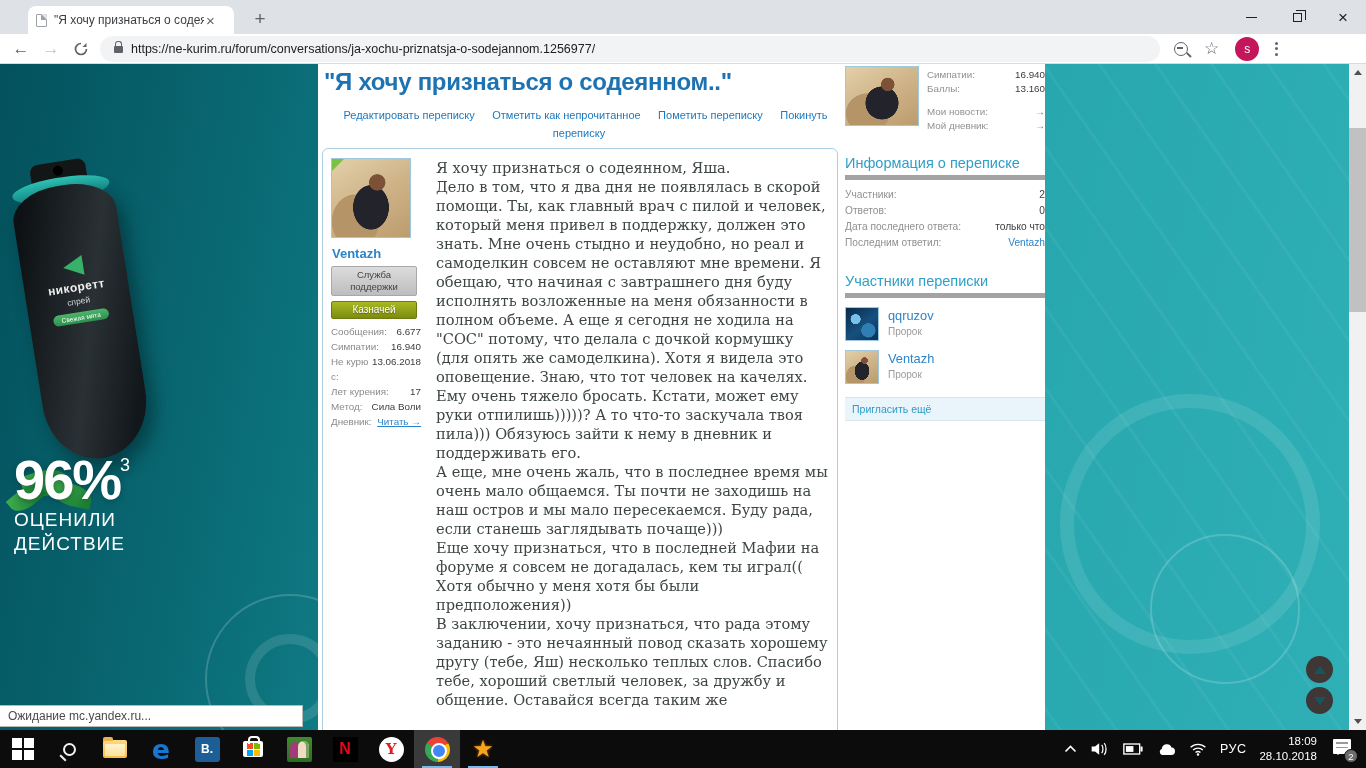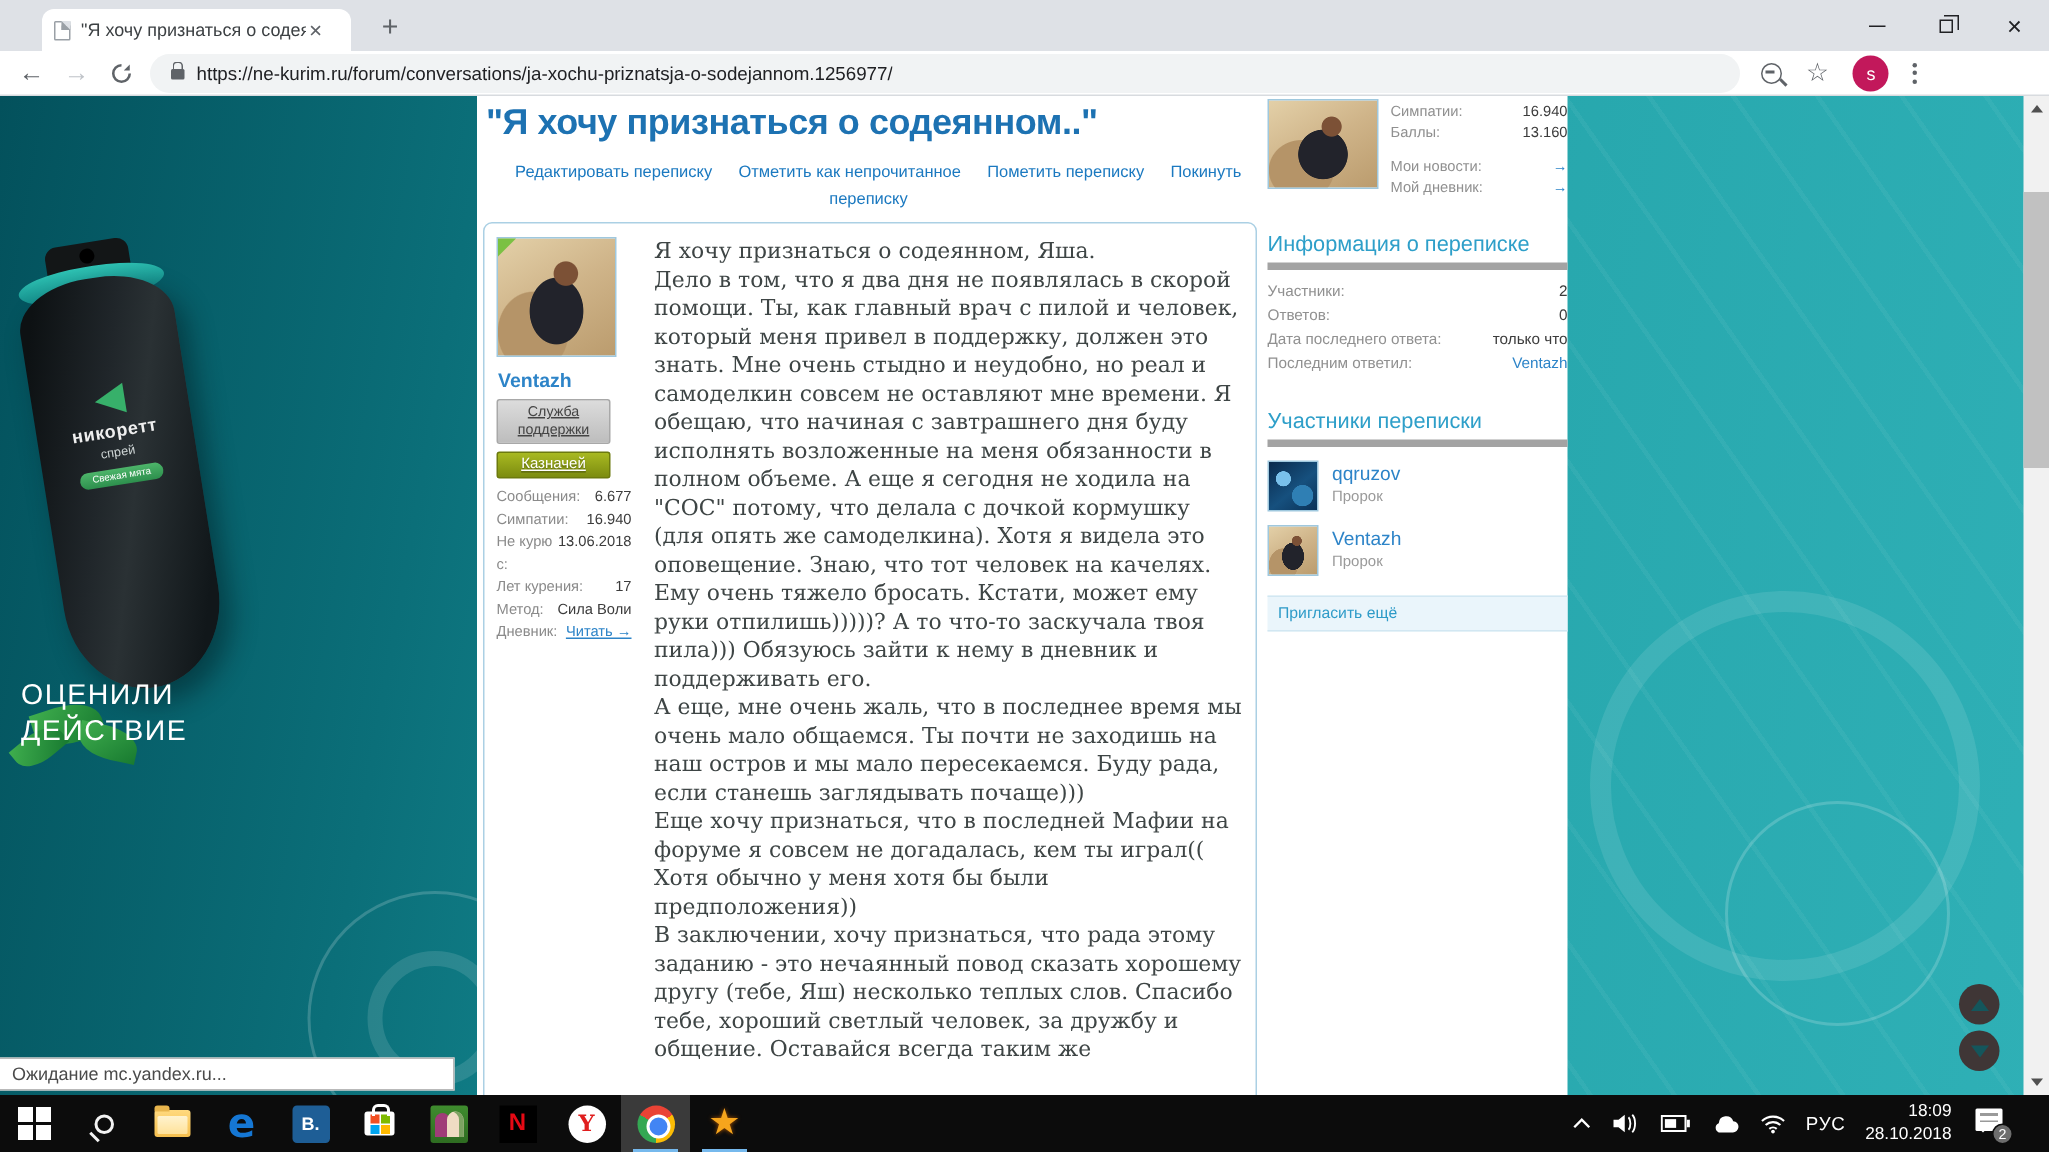--- a/index.html
+++ b/index.html
@@ -75,21 +75,21 @@
   .msgbox { position:relative; border:1px solid #abd0e4; border-radius:6px; background:#fff; height:602px; overflow:hidden; display:flex; padding:9px 6px 0 8px; }
   .usercol { flex:0 0 96px; }
   .avatar-lg { width:80px; height:80px; border:1px solid #9fc8de; background-clip:padding-box; position:relative; }
   .av-beach { background:
       radial-gradient(circle at 58% 30%, #7c5136 0 11%, transparent 12%),
       radial-gradient(ellipse at 50% 62%, #22232b 0 32%, transparent 33%),
       radial-gradient(ellipse at 30% 80%, #b59468 0 30%, transparent 31%),
       linear-gradient(150deg,#e3d0a8 0%,#cfb489 48%,#bb9c6e 100%); }
   .online-tri { position:absolute; left:0; top:0; width:0; height:0; border-top:12px solid #7bc143; border-right:12px solid transparent; }
   .author-name { color:#2d84c8; font-weight:bold; font-size:13px; margin:8px 0 5px 1px; }
-  .badge { width:76px; text-align:center; margin-bottom:5px; border-radius:2px;text-decoration:underline; }
+  .badge { width:86px; text-align:center; margin-bottom:5px; border-radius:2px; }
   .badge-gray { background:linear-gradient(#dcdcdc,#bdbdbd); border:1px solid #a8a8a8; color:#444; font-size:9.5px; padding:2px 0; line-height:1.25; }
   .badge-olive { background:linear-gradient(#a8b921,#7c8c10); border:1px solid #6c7a0e; color:#fff; font-size:10px; padding:2.5px 0; text-shadow:0 1px 1px rgba(0,0,0,.35); }
   .stat-row { display:flex; justify-content:space-between; width:90px; font-size:9.8px; line-height:15px; }
   .stat-row .lbl { color:#8a8a8a; }
   .stat-row .val { color:#3c3c3c; }
   .stat-row .val.link { color:#2d84c8;text-decoration:underline; }
   .msgtext { flex:1; padding-left:9px; font-family:"DejaVu Serif", serif; font-size:14.6px; line-height:19px; color:#3e4545; }
   .msgtext p { margin:0; }
 
   
@@ -151,21 +151,21 @@
   .store-bag i:nth-child(3){background:#00a4ef;} .store-bag i:nth-child(4){background:#ffb900;}
   .green-app { width:25px; height:25px; background:linear-gradient(#3f8c2e,#2e6c21); border-radius:2px; position:relative; overflow:hidden; }
   .green-app::before { content:''; position:absolute; left:3px; top:5px; width:10px; height:16px; background:#a03c78; border-radius:5px 5px 0 0; }
   .green-app::after { content:''; position:absolute; left:11px; top:4px; width:11px; height:17px; background:#efdcc3; border-radius:6px 6px 0 0; box-shadow:inset -3px 0 0 #7da362; }
   .netflix-ic { width:25px; height:25px; background:#000; color:#e50914; font-weight:bold; font-size:16px; display:flex; align-items:center; justify-content:center; }
   .yandex-ic { width:25px; height:25px; background:#fff; border-radius:50%; color:#e01e1e; font-family:"DejaVu Serif",serif; font-weight:bold; font-size:15px; display:flex; align-items:center; justify-content:center; }
   .chrome-ic { width:25px; height:25px; border-radius:50%; position:relative;
      background:conic-gradient(from -60deg, #ea4335 0 120deg, #fbbc05 120deg 240deg, #34a853 240deg 360deg); }
   .chrome-ic::after { content:''; position:absolute; left:6.5px; top:6.5px; width:12px; height:12px; border-radius:50%; background:#4285f4; border:2.5px solid #fff; }
   .star-app { color:#f6a51c; font-size:24px; text-shadow:0 0 3px #b35a00; line-height:1; }
-  .tray { margin-left:auto; display:flex; align-items:center; gap:13px; padding-right:26px; color:#fff; }
+  .tray { margin-left:auto; display:flex; align-items:center; gap:13px; padding-right:10px; color:#fff; }
   .tray svg { display:block; }
   .tray-lang { font-size:12.5px; letter-spacing:.5px; }
   .tray-clock { text-align:right; font-size:11.5px; line-height:1.3; }
   .notif-wrap { position:relative; width:26px; height:26px; }
   .notif-ic { position:absolute; left:3px; top:3px; width:18px; height:15px; background:#fff; border-radius:1px; }
   .notif-ic::after { content:''; position:absolute; left:2px; bottom:-4px; border:3px solid transparent; border-top-color:#fff; }
   .notif-ic i { display:block; height:1.5px; background:#9a9a9a; margin:3px 3px 0; }
   .notif-badge { position:absolute; right:-2px; bottom:-1px; width:14px; height:14px; border-radius:50%; background:#6d6d6d; color:#fff;
      font-size:9.5px; display:flex; align-items:center; justify-content:center; border:1px solid #0c0c0c; }
 </style>
@@ -234,20 +234,21 @@
           <div class="label-chev"></div>
           <div class="label-brand">никоретт</div>
           <div class="label-product">спрей</div>
           <div class="label-pill">Свежая мята</div>
         </div>
       </div>
       <div class="leaf" style="left:22px; top:406px; width:46px; height:26px; transform:rotate(-18deg);"></div>
       <div class="leaf" style="left:52px; top:420px; width:40px; height:22px; transform:rotate(12deg);"></div>
       <div class="leaf" style="left:8px; top:424px; width:36px; height:20px; transform:rotate(-40deg);"></div>
       <div class="ad-claim">
+        <div class="ad-percent"><span>96%</span><span class="ad-sup">3</span></div>
         <div class="ad-line">ОЦЕНИЛИ</div>
         <div class="ad-line">ДЕЙСТВИЕ</div>
       </div>
     </div>
 
     <div class="content">
       <div class="main-col">
         <div class="page-title">"Я хочу признаться о содеянном.."</div>
         <div class="actions-row">
           <a href="#">Редактировать переписку</a>

